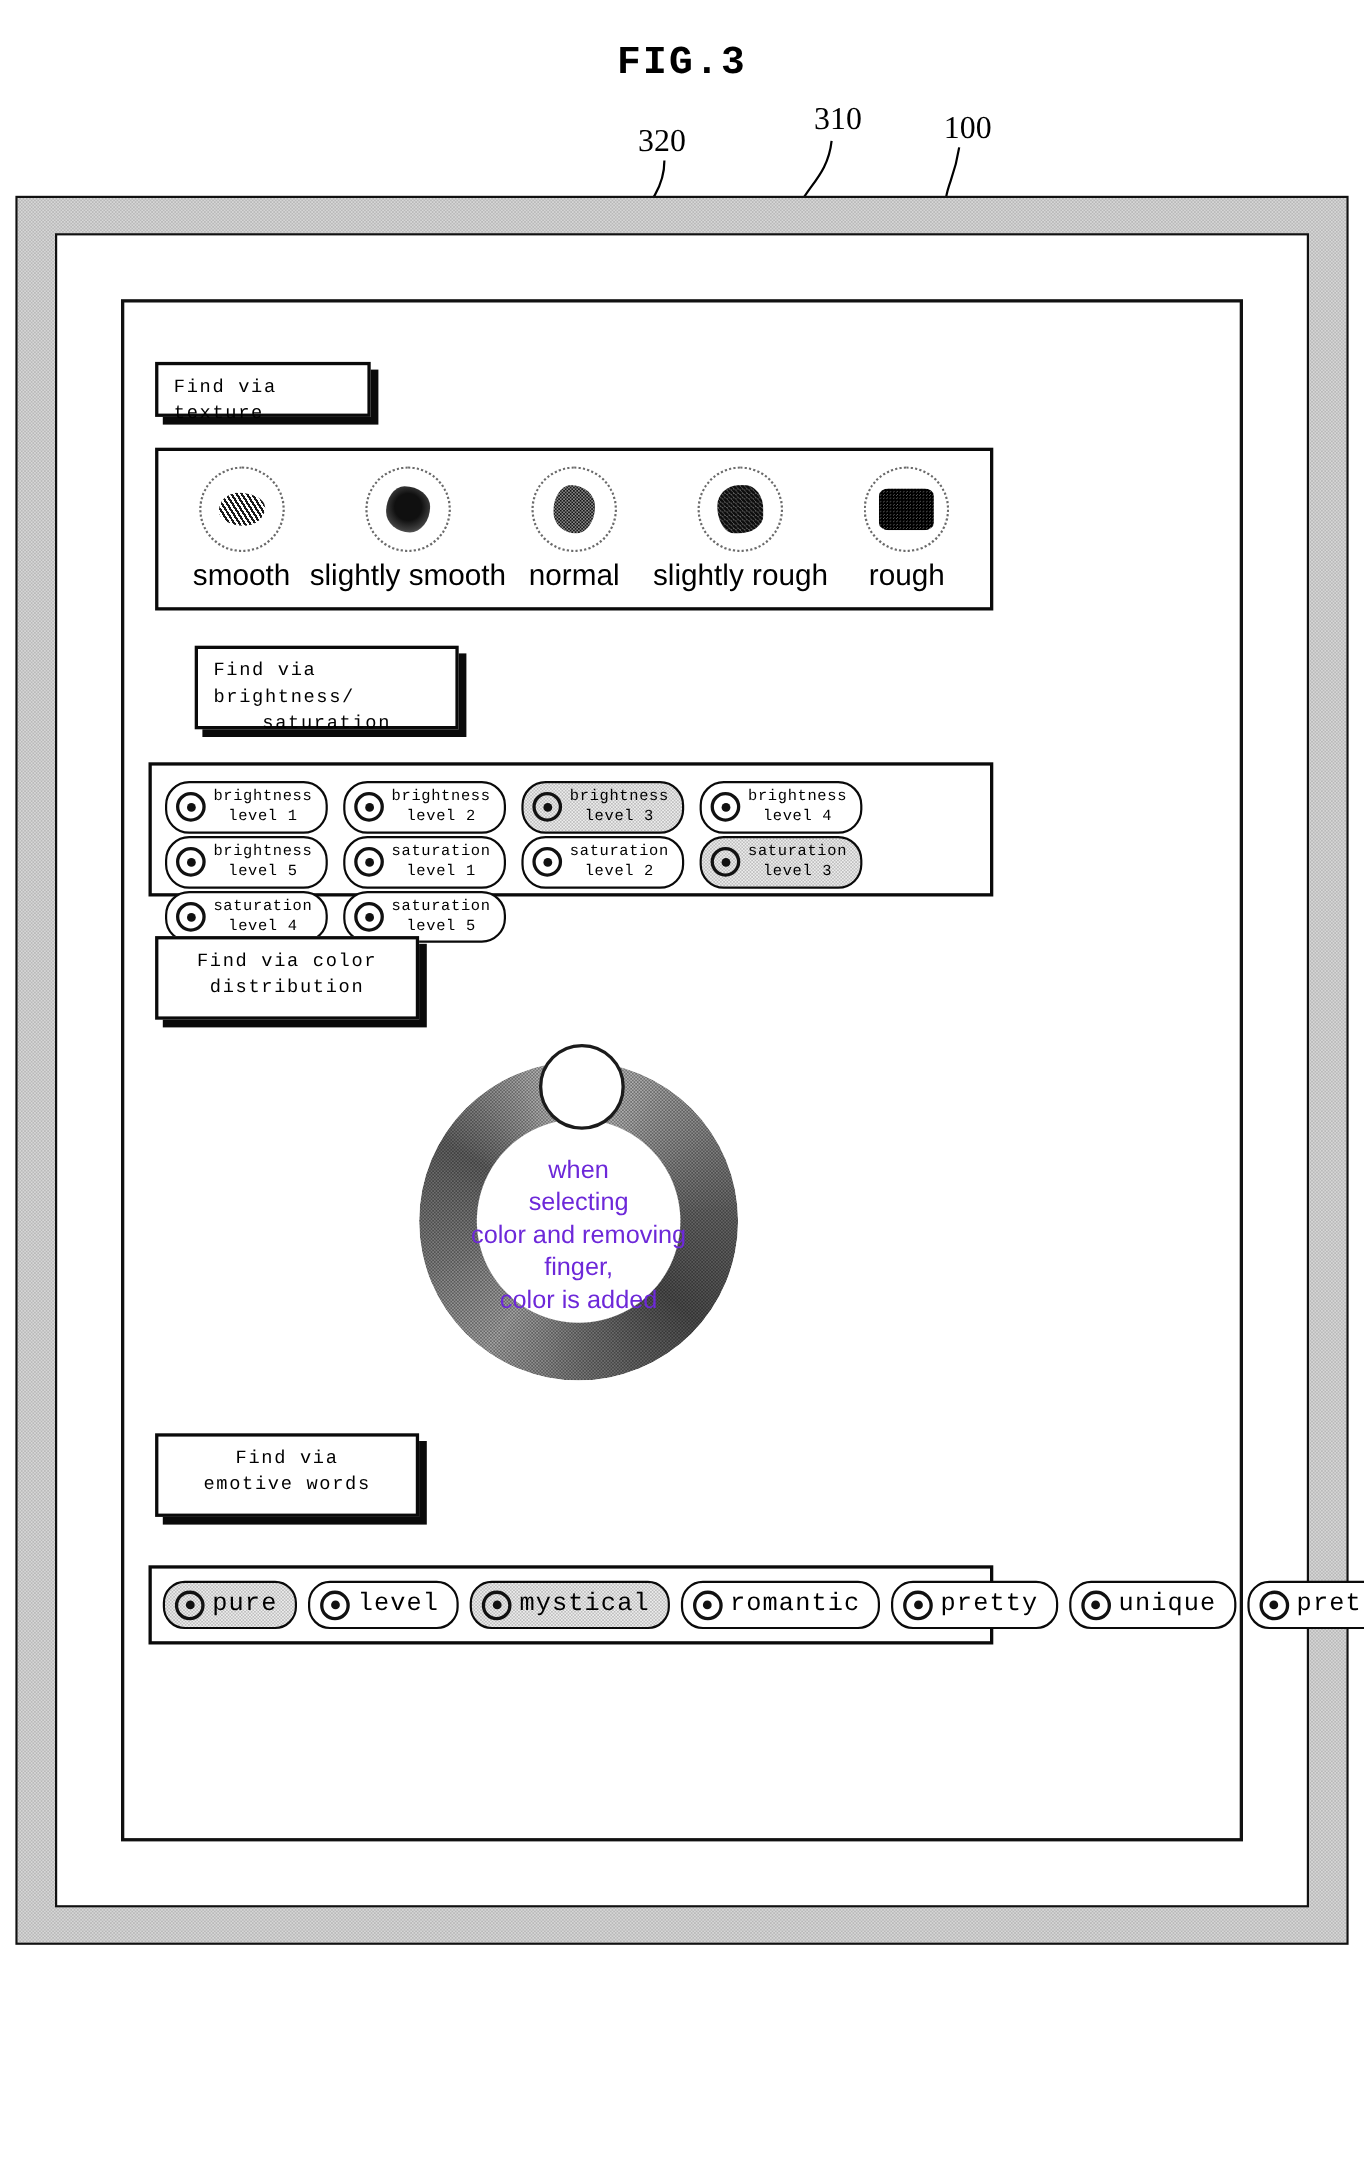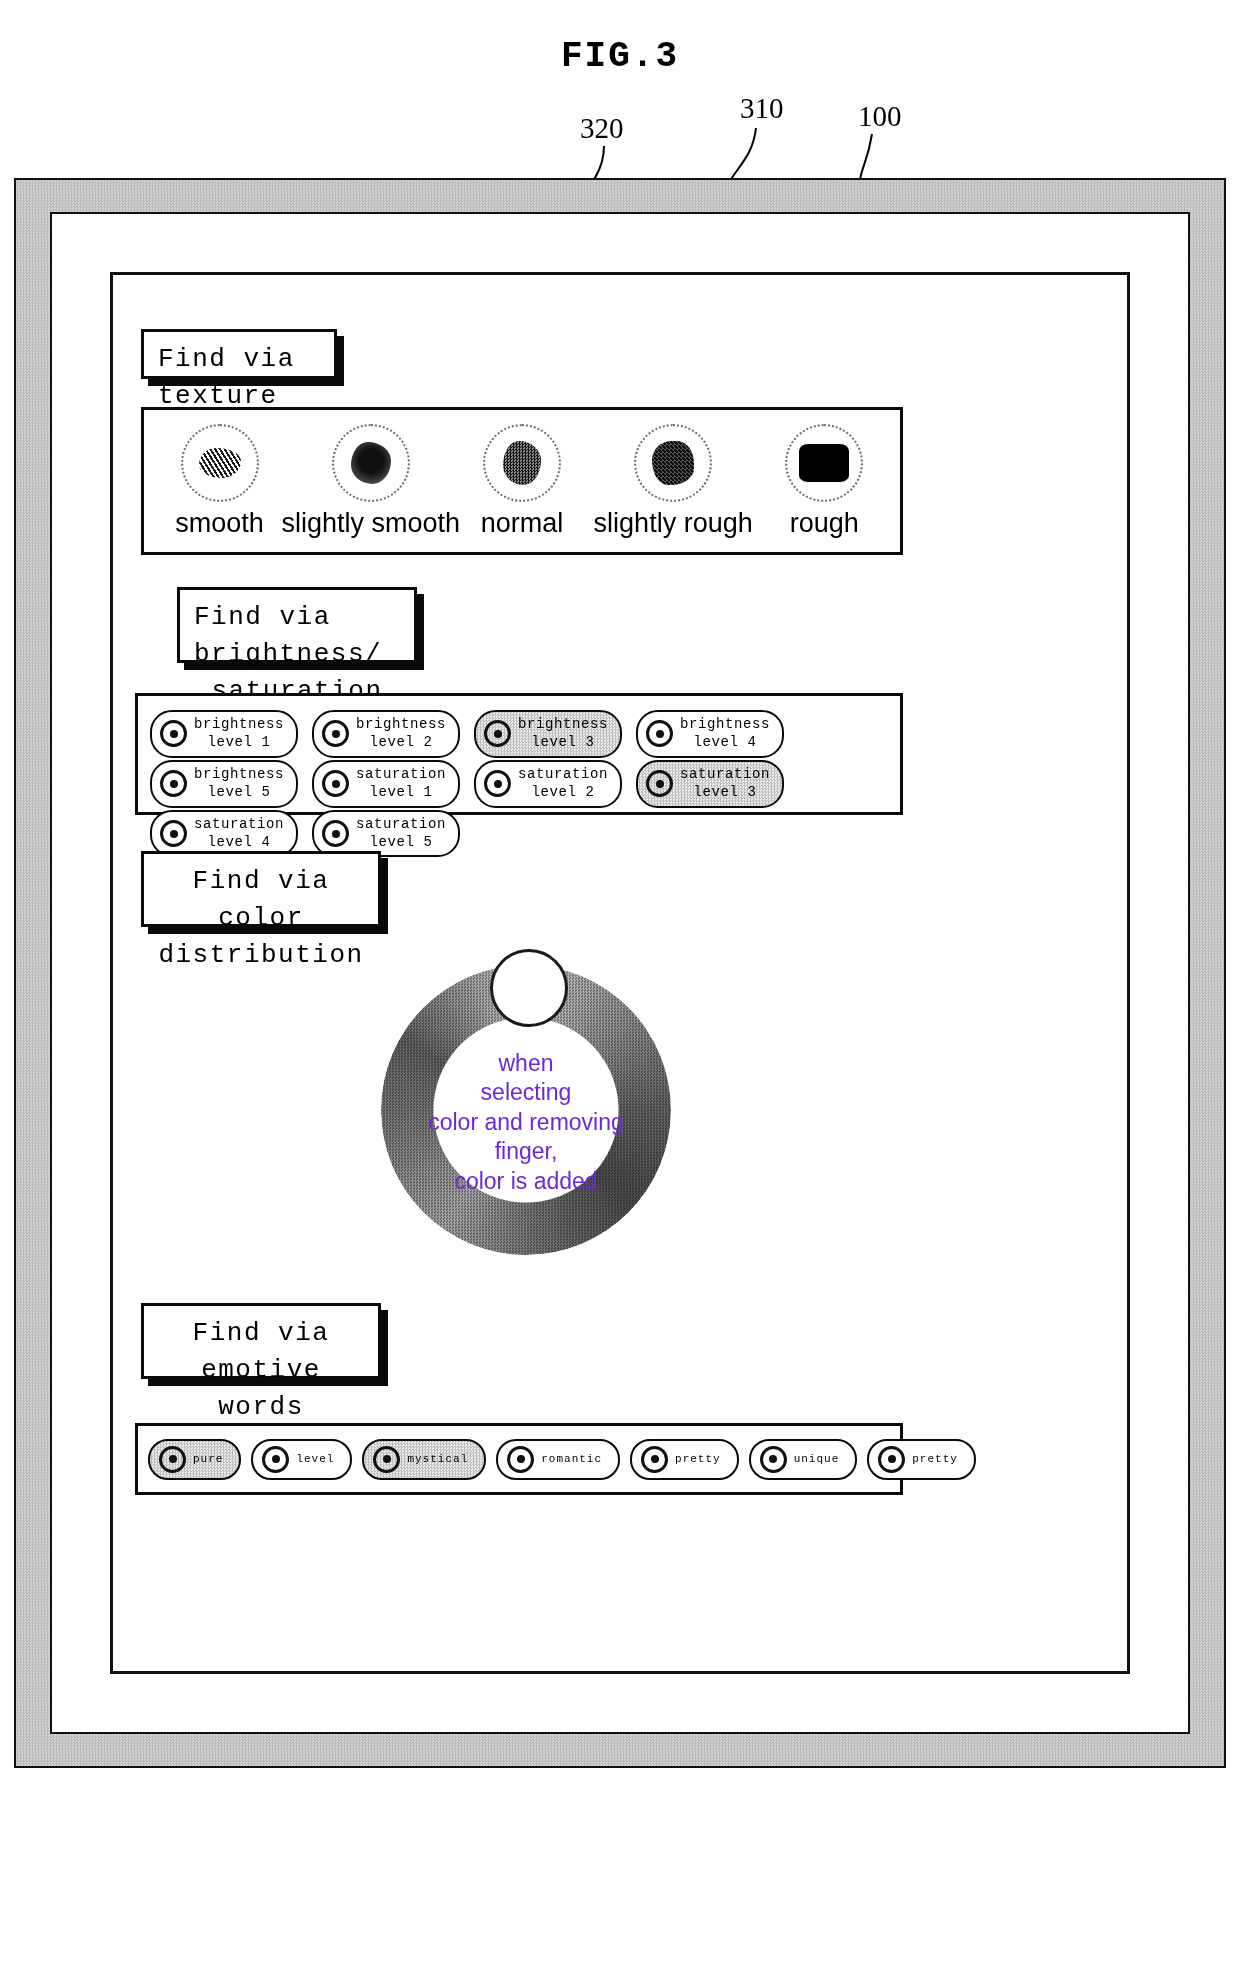--- a/index.html
+++ b/index.html
@@ -42,21 +42,21 @@
     background:#ffffff;border:3px solid #111;box-sizing:border-box;
   }
 
   
   .plaque{
     position:absolute;
     background:#fff;
     border:3px solid #0a0a0a;
     box-shadow:7px 7px 0 #0a0a0a;
     font-family:"Liberation Mono","DejaVu Sans Mono",monospace;
-    font-size:26px;
+    font-size:17px;
     letter-spacing:1.5px;
     line-height:1.42;
     box-sizing:border-box;
     padding:9px 14px;
   }
   .plaque .l1{display:block;}
   .plaque .l2{display:block;text-align:center;}
   .plaque.center{text-align:center;}
 
   
@@ -118,21 +118,21 @@
     content:"";position:absolute;left:50%;top:50%;
     width:8px;height:8px;border-radius:50%;background:#111;
     transform:translate(-50%,-50%);
   }
   .pill-txt{
     font-size:14px;line-height:1.28;text-align:center;
     letter-spacing:0.6px;white-space:nowrap;
   }
   .pill-txt span{display:block;}
   .pill.one-line{border-radius:20px;padding:5px 16px 5px 9px;}
-  .pill.one-line .pill-txt{font-size:11px;letter-spacing:1px;}
+  .pill.one-line .pill-txt{font-size:23px;letter-spacing:1px;}
 
   
   .wheel-area{position:absolute;}
   .wheel{
     position:absolute;left:0;top:0;width:290px;height:290px;border-radius:50%;
     background:
       conic-gradient(from 0deg,
         #8f8f8f 0deg, #6e6e6e 40deg, #4d4d4d 85deg,
         #3a3a3a 130deg, #555 175deg, #777 215deg,
         #5e5e5e 255deg, #494949 300deg, #7a7a7a 340deg, #8f8f8f 360deg);

